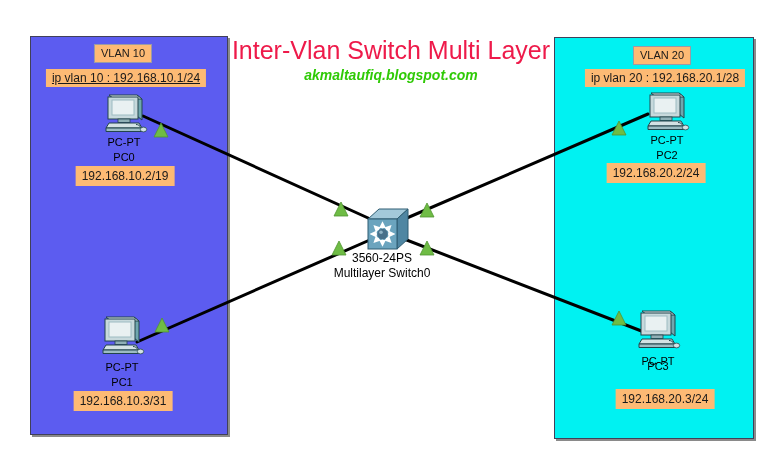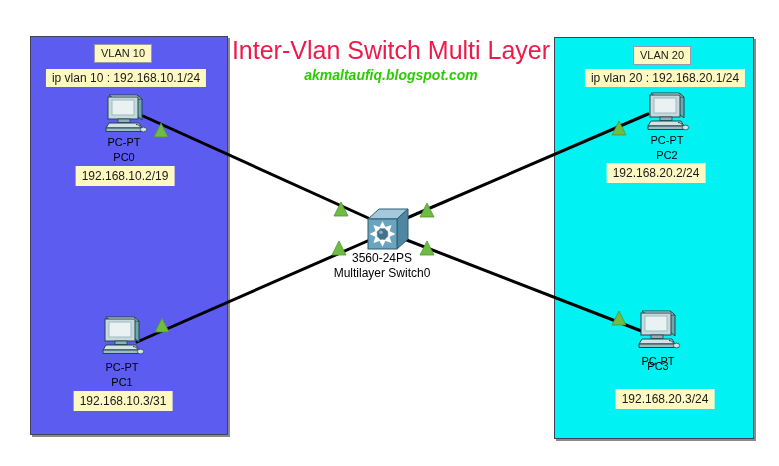--- a/index.html
+++ b/index.html
@@ -13,21 +13,21 @@
   #links-svg{position:absolute;left:0;top:0;z-index:2;}
   .device{position:absolute;z-index:3;}
   .dev-icon{display:block;}
   .dev-label{
     position:absolute;z-index:4;transform:translateX(-50%);
     font-size:11px;color:#000;white-space:nowrap;text-align:center;line-height:1.25;
   }
   .sw-label{font-size:12px;}
   .white-label{
     position:absolute;z-index:4;transform:translateX(-50%);
-    background:#fef9c3;color:#1a1a1a;white-space:nowrap;line-height:1.2;
+    background:#fdba74;color:#1a1a1a;white-space:nowrap;line-height:1.2;
   }
   .vlan-name{font-size:11px;padding:2px 6px;border:1px solid #9a9aa6;}
   .gateway-label{font-size:12px;padding:2px 6px;}
   .ip-label{font-size:12px;padding:3px 6px;}
   #title{
     position:absolute;left:391px;top:36px;transform:translateX(-50%);z-index:4;
     font-size:25px;white-space:nowrap;font-weight:normal;
   }
   #subtitle{
     position:absolute;left:391px;top:67px;transform:translateX(-50%);z-index:4;
@@ -64,23 +64,23 @@
       <path class="status-triangle" d="M420,217 L434,217 L427,203 Z" fill="#6fbc45" stroke="#4f9430" stroke-width="0.8"></path>
       <path class="status-triangle" d="M420,255 L434,255 L427,241 Z" fill="#6fbc45" stroke="#4f9430" stroke-width="0.8"></path>
       <path class="status-triangle" d="M612,325 L626,325 L619,311 Z" fill="#6fbc45" stroke="#4f9430" stroke-width="0.8"></path>
     </g>
   </svg>
 
   <div id="title" style="color: rgb(238, 26, 74);">Inter-Vlan Switch Multi Layer</div>
   <div id="subtitle" style="color: rgb(47, 202, 6);">akmaltaufiq.blogspot.com</div>
 
   <div class="white-label vlan-name" style="left:123px;top:44px;">VLAN 10</div>
-  <div class="white-label gateway-label" style="left:126px;top:69px;">ip vlan 10 : 192.168.10.1/24</div>
+  <div class="white-label gateway-label" style="left:126px;top:69px;text-decoration:underline;">ip vlan 10 : 192.168.10.1/24</div>
   <div class="white-label vlan-name" style="left:662px;top:46px;">VLAN 20</div>
-  <div class="white-label gateway-label" style="left:665px;top:69px;">ip vlan 20 : 192.168.20.1/24</div>
+  <div class="white-label gateway-label" style="left:665px;top:69px;">ip vlan 20 : 192.168.20.1/28</div>
 
   <div class="device" style="left:101px;top:92px;">
     <svg class="dev-icon" width="48" height="48" viewBox="0 0 48 48">
       <polygon points="36,3 41,7 41,28 36,24" fill="#6fa7ae" stroke="#23454c" stroke-width="1"></polygon>
       <polygon points="8,3 36,3 41,7 13,7" fill="#dce9ea" stroke="#23454c" stroke-width="1"></polygon>
       <rect x="7" y="5" width="30" height="22" fill="#c7d9dc" stroke="#23454c" stroke-width="1"></rect>
       <rect x="11" y="8" width="22" height="15" fill="#e9f1f2" stroke="#9dbcc2" stroke-width="1"></rect>
       <rect x="17" y="27" width="12" height="3.5" fill="#8fb0b6" stroke="#23454c" stroke-width="0.8"></rect>
       <polygon points="8,31 38,31 41,36 5,36" fill="#d3e2e4" stroke="#23454c" stroke-width="1"></polygon>
       <polygon points="5,36 41,36 41,39.5 5,39.5" fill="#9dbcc2" stroke="#23454c" stroke-width="1"></polygon>

